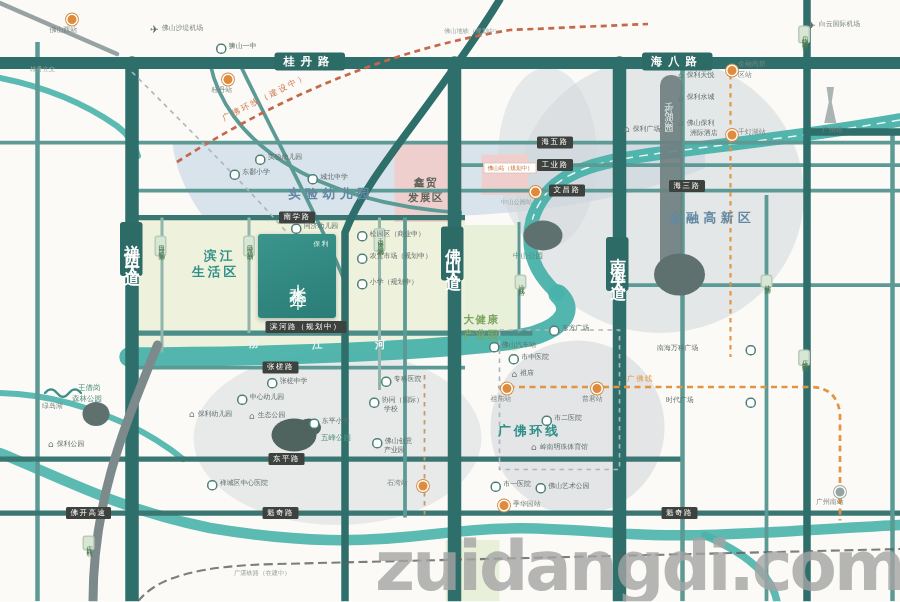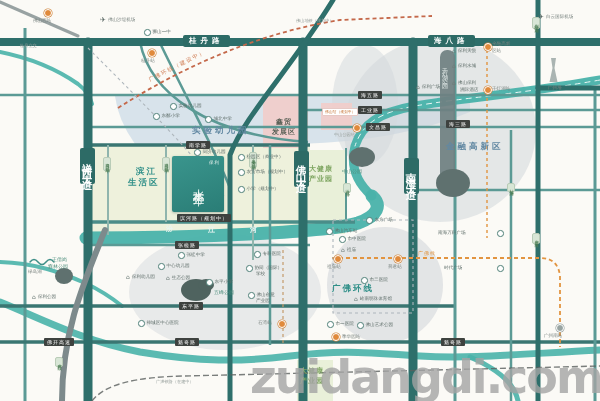--- a/index.html
+++ b/index.html
@@ -6,21 +6,21 @@
   #stage{position:relative;width:600px;height:401px;overflow:hidden;background:#fbfaf6;
          font-family:"DejaVu Sans","Liberation Sans",sans-serif;}
   #map-svg{position:absolute;left:0;top:0;}
   .lbl{position:absolute;display:flex;align-items:center;gap:2px;white-space:nowrap;line-height:1;z-index:5;}
   .poi{font-size:4.6px;color:#5f6e6a;}
   .poi-gray{font-size:4.6px;color:#7a8480;}
   .gray-sm{font-size:4.2px;color:#99a19e;}
   .area-blue{font-size:8.5px;color:#6288a2;font-weight:bold;letter-spacing:3px;}
   .area-teal{font-size:8.5px;color:#2f8f88;font-weight:bold;letter-spacing:2px;}
   .area-teal-sm{font-size:5px;color:#4f8f7e;}
-  .area-green{font-size:7px;color:#7fa662;font-weight:bold;letter-spacing:1px;}
+  .area-green{font-size:7px;color:#7fa662;font-weight:bold;letter-spacing:1px;margin-top:44px;}
   .area-dark{font-size:7px;color:#5c6258;font-weight:bold;letter-spacing:1px;}
   .river-ch{font-size:7px;color:#e9f5f2;font-weight:bold;}
   .orange-t{font-size:5px;color:#e29440;letter-spacing:1px;}
   .slant{font-size:5.5px;color:#cf7a50;letter-spacing:1.5px;transform-origin:left top;}
   .hplate{background:#3e423f;color:#fff;font-size:5px;padding:1.5px 3px;border-radius:1px;letter-spacing:1px;}
   .tplate{background:#2d6b66;color:#fff;font-size:7.5px;font-weight:bold;padding:2px 6px;border-radius:2px;letter-spacing:4px;}
   .vbig{background:#2d6b66;color:#fff;font-size:10.5px;font-weight:bold;writing-mode:vertical-rl;
         letter-spacing:6px;padding:6px 2px;border-radius:2px;}
   .vplate{background:#d8e6d6;color:#4d7d55;font-size:4.2px;writing-mode:vertical-rl;padding:2px 1px;
           border-radius:2px;letter-spacing:1px;border:.5px solid #b9ccb7;}

